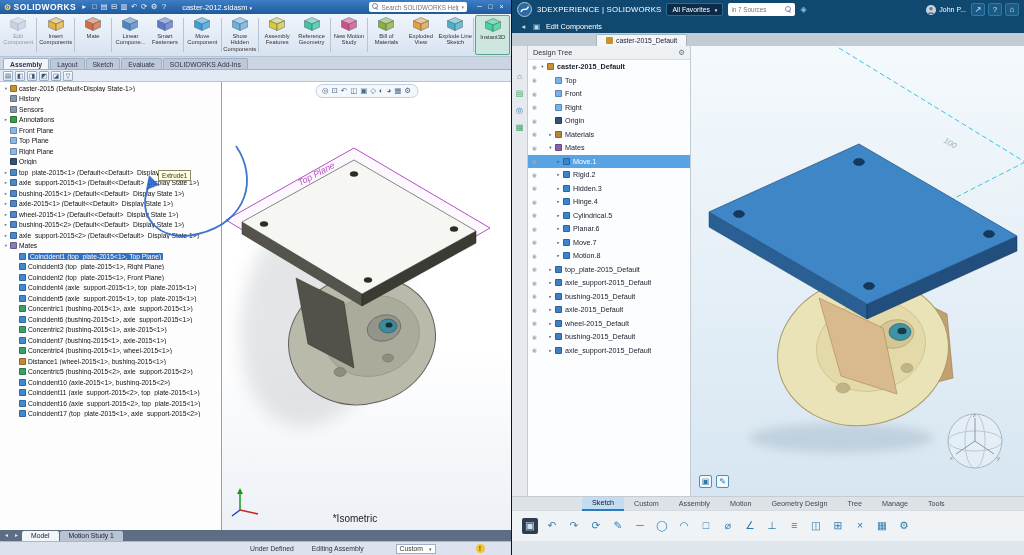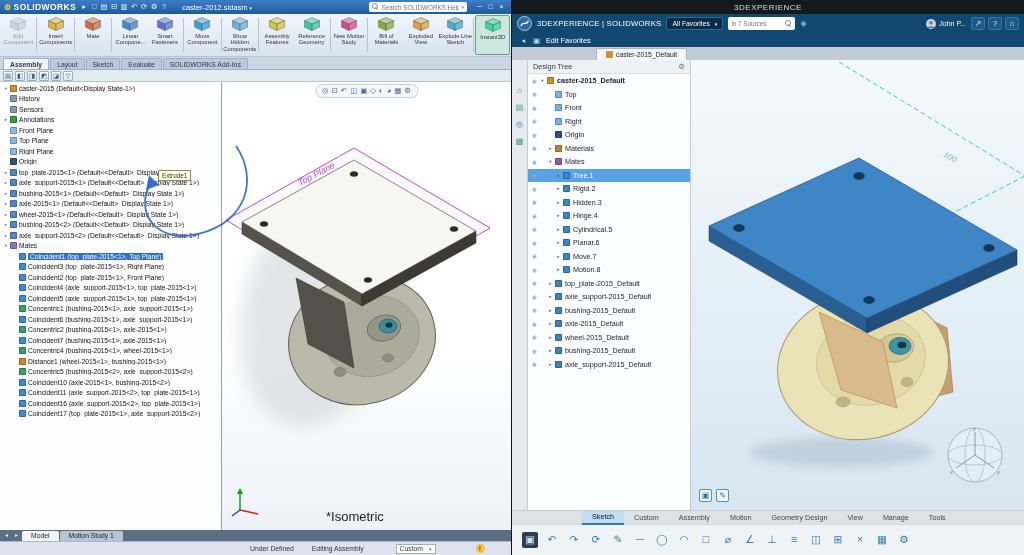--- a/index.html
+++ b/index.html
@@ -42,21 +42,21 @@
 #sw-tree{padding-top:1px;}
 .trow{display:flex;align-items:center;height:10.5px;white-space:nowrap;overflow:hidden;font-size:6.7px;color:#111;}
 .trow .exp{width:8px;text-align:center;font-size:4.5px;color:#55708c;flex:none;}
 .trow .tic{width:7px;height:7px;margin-right:2px;flex:none;border-radius:1px;border:1px solid rgba(0,0,0,.25);}
 .trow .lbl{overflow:hidden;text-overflow:ellipsis;}
 .trow.sel .lbl{background:#2f6fc4;color:#fff;padding:0 2px;border-radius:1px;}
 
 .sw-view{flex:1;position:relative;background:linear-gradient(#ffffff 60%,#edf1f6);overflow:hidden;}
 .hud{position:absolute;top:2px;left:50%;transform:translateX(-50%);display:flex;gap:3px;background:rgba(242,246,251,.85);border:1px solid #c3d0de;border-radius:8px;padding:1px 6px;}
 .hudi{font-size:7.5px;color:#48688a;line-height:10px;}
-.iso{position:absolute;bottom:6px;left:46%;transform:translateX(-50%);font-size:13px;color:#222;}
+.iso{position:absolute;bottom:6px;left:46%;transform:translateX(-50%);font-size:10px;color:#222;}
 .sw-triad{position:absolute;left:8px;bottom:12px;}
 .tooltip{position:absolute;left:158px;top:88px;background:#ffffe1;border:1px solid #8a8a6a;font-size:6.3px;color:#333;padding:0 3px;line-height:9px;z-index:6;}
 #anno{position:absolute;left:0;top:0;width:511px;height:448px;pointer-events:none;z-index:5;}
 
 .sw-sheettabs{height:11px;background:#5d6e84;display:flex;align-items:center;gap:1px;padding-left:2px;}
 .scr{width:9px;height:9px;border:none;background:transparent;color:#dfe6ee;font-size:6px;line-height:9px;text-align:center;}
 .stab{font-size:6.8px;background:#b9c4d3;color:#223;padding:0 9px;height:10px;display:flex;align-items:center;border-radius:2px 2px 0 0;}
 .stab.active{background:#f2f5f9;}
 .sw-status{height:14px;background:#dce3ee;border-top:1px solid #aab8cc;display:flex;align-items:center;font-size:6.8px;color:#333;padding-left:250px;gap:18px;}
 .cfg{border:1px solid #9fb0c4;background:#fff;display:flex;align-items:center;gap:6px;padding:0 3px;height:10px;margin-left:14px;}
@@ -522,23 +522,20 @@
       <span>Editing Assembly</span>
       <span class="cfg">
         <span>Custom</span>
         <span class="carat">▾</span>
       </span>
       <span class="warn">!</span>
     </div>
   </div>
 
   <div id="xp">
-    <div class="xp-title">
-      <span>3DEXPERIENCE</span>
-    </div>
 
     <div class="xp-header">
       <div class="xp-h1">
         <svg width="15" height="15" viewBox="0 0 15 15">
           <circle cx="7.5" cy="7.5" r="7" fill="#2d6aa0" stroke="#cfe2f0" stroke-width="0.8"></circle>
           <path d="M 4 10 C 6 4, 9 11, 11.5 4.5" fill="none" stroke="#fff" stroke-width="1.3"></path>
         </svg>
         <span class="xp-brand">3DEXPERIENCE | SOLIDWORKS</span>
         <span class="xp-fav">
           <span>All Favorites</span>
@@ -561,21 +558,21 @@
             <span class="xh">↗</span>
             <span class="xh">?</span>
             <span class="xh">⌂</span>
           </span>
       </div>
       <div class="xp-h2">
         <span id="xp-row2-icons" style="display:flex;gap:2px;">
             <span class="xh2">◂</span>
             <span class="xh2">▣</span>
           </span>
-        <span>Edit Favorites</span>
+        <span>Edit Components</span>
       </div>
     </div>
 
     <div class="xp-tabstrip">
       <span class="xp-doctab">
         <span class="dti"></span>
         <span>caster-2015_Default</span>
       </span>
     </div>
 
@@ -632,21 +629,21 @@
             <div class="xrow">
               <span class="eye">◉</span>
               <span class="xexp" style="margin-left: 8px;">▾</span>
               <span class="xic" style="background: rgb(138, 95, 176);"></span>
               <span class="xlbl">Mates</span>
             </div>
             <div class="xrow sel">
               <span class="eye">◉</span>
               <span class="xexp" style="margin-left: 16px;">▸</span>
               <span class="xic" style="background: rgb(58, 133, 208);"></span>
-              <span class="xlbl">Tree.1</span>
+              <span class="xlbl">Move.1</span>
             </div>
             <div class="xrow">
               <span class="eye">◉</span>
               <span class="xexp" style="margin-left: 16px;">▸</span>
               <span class="xic" style="background: rgb(58, 133, 208);"></span>
               <span class="xlbl">Rigid.2</span>
             </div>
             <div class="xrow">
               <span class="eye">◉</span>
               <span class="xexp" style="margin-left: 16px;">▸</span>
@@ -778,21 +775,21 @@
           </div>
       </div>
     </div>
 
     <div class="xp-ribtabs" id="xp-ribtabs">
         <div class="xtab active">Sketch</div>
         <div class="xtab">Custom</div>
         <div class="xtab">Assembly</div>
         <div class="xtab">Motion</div>
         <div class="xtab">Geometry Design</div>
-        <div class="xtab">View</div>
+        <div class="xtab">Tree</div>
         <div class="xtab">Manage</div>
         <div class="xtab">Tools</div>
       </div>
     <div class="xp-toolbar" id="xp-toolbar">
         <span class="xicon dark">▣</span>
         <span class="xicon">↶</span>
         <span class="xicon">↷</span>
         <span class="xicon">⟳</span>
         <span class="xicon">✎</span>
         <span class="xicon">─</span>

